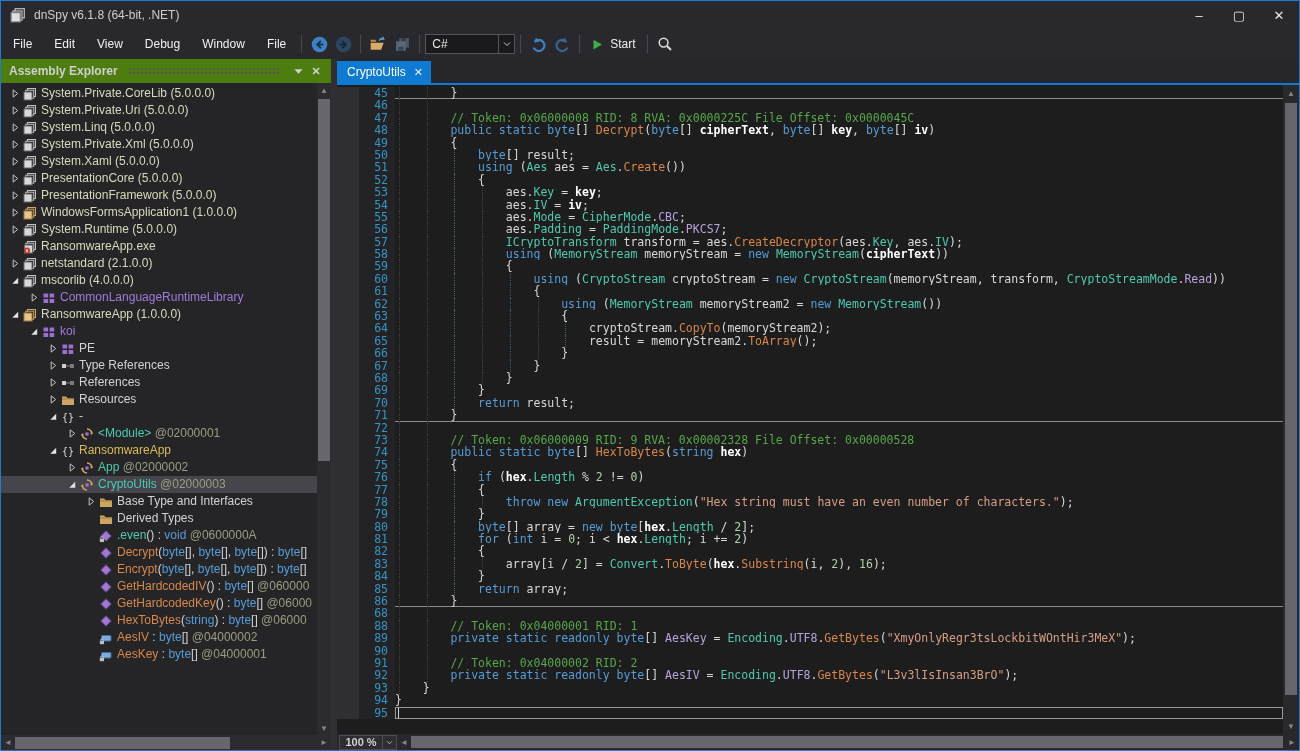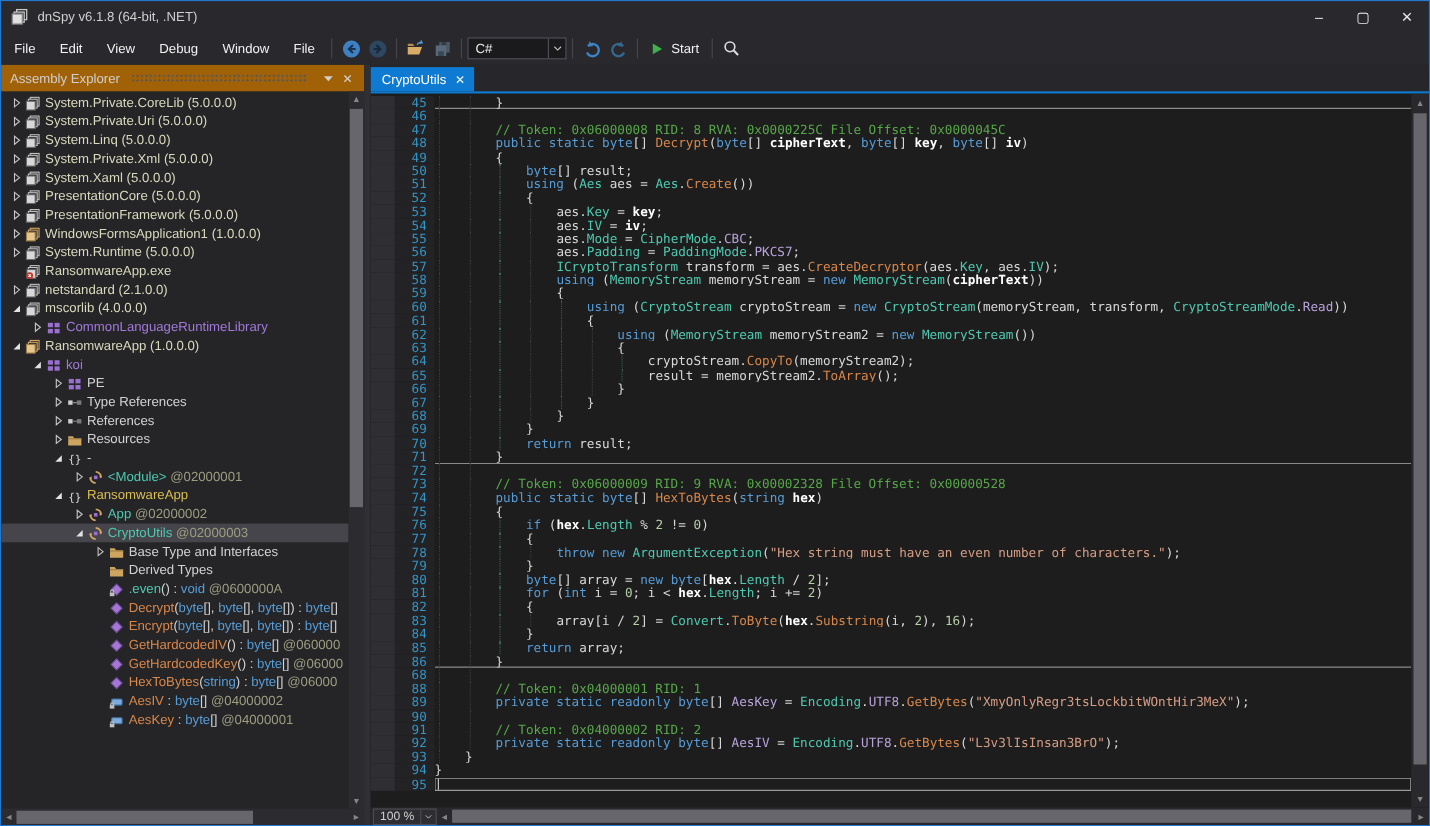--- a/index.html
+++ b/index.html
@@ -24,22 +24,22 @@
            align-items:center; color:#e8e8e8; font-size:12px; }
   .combo .val { flex:1; padding-left:6px; }
   .combo .dd { width:16px; height:100%; border-left:1px solid #54545e; display:flex; align-items:center; justify-content:center; }
   .startbtn { display:flex; align-items:center; gap:6px; padding:0 6px; height:24px; color:#f0f0f0; font-size:12px; }
 
   
   .main { flex:1; display:flex; min-height:0; }
 
   
   .leftpanel { width:330px; flex:none; display:flex; flex-direction:column; background:#252528; min-height:0; }
-  .panelhead { height:24px; flex:none; display:flex; align-items:center; background:#a16207; color:#cfcfcf;
-               font-size:12px; padding:0 6px 0 8px; }
+  .panelhead { height:24px; flex:none; display:flex; align-items:center; background:#4d7c0f; color:#cfcfcf;
+               font-size:12px; padding:0 6px 0 8px;font-weight:bold; }
   .panelhead .grip { flex:1; height:8px; margin:0 10px;
       background-image:radial-gradient(#55555c 1px, transparent 1.1px); background-size:4px 4px; }
   .panelhead .pbtn { width:18px; height:18px; display:flex; align-items:center; justify-content:center; color:#d0d0d0; font-size:11px; }
   .treewrap { flex:1; position:relative; min-height:0; overflow:hidden; }
   .tree { position:absolute; left:0; top:2px; right:14px; bottom:0; overflow:hidden; }
   .tree-row { height:17px; line-height:17px; display:flex; align-items:center; white-space:pre; overflow:hidden;
               font-size:12px; }
   .tree-row.sel { background:#45454b; }
   .tr-exp { width:16px; height:17px; flex:none; display:flex; align-items:center; justify-content:center; }
   .tr-icon { width:18px; height:17px; flex:none; display:flex; align-items:center; }
@@ -77,21 +77,21 @@
   .txt { display:inline-block; }
   .tk-k{color:#569cd6} .tk-t{color:#4ec9b0} .tk-m{color:#d8874a} .tk-f{color:#b9a3dc}
   .tk-p{color:#ffffff; font-weight:bold} .tk-v{color:#d8d8d8} .tk-c{color:#57a64a}
   .tk-s{color:#d69d85} .tk-n{color:#b5cea8}
 
   .edsb-v { position:absolute; right:0; top:0; bottom:0; width:16px; background:#29292d; }
   .edsb-v .sb-arrow{ width:16px; height:16px; }
   .bottombar { height:16px; flex:none; background:#29292d; display:flex; align-items:center; }
   .zoomsel { width:58px; height:15px; margin-left:2px; border:1px solid #4c4c52; background:#2e2e32;
              display:flex; align-items:center; color:#d0d0d0; font-size:11px; flex:none; }
-  .zoomsel .zval { flex:1; text-align:center; }
+  .zoomsel .zval { flex:1; text-align:center;font-weight:bold; }
   .zoomsel .dd { width:14px; height:100%; border-left:1px solid #4c4c52; display:flex; align-items:center; justify-content:center; }
   .hs-track { flex:1; height:15px; display:flex; align-items:center; }
 </style>
 </head>
 <body>
 
 <div id="win">
 
   <div class="titlebar">
     <span class="appicon">

